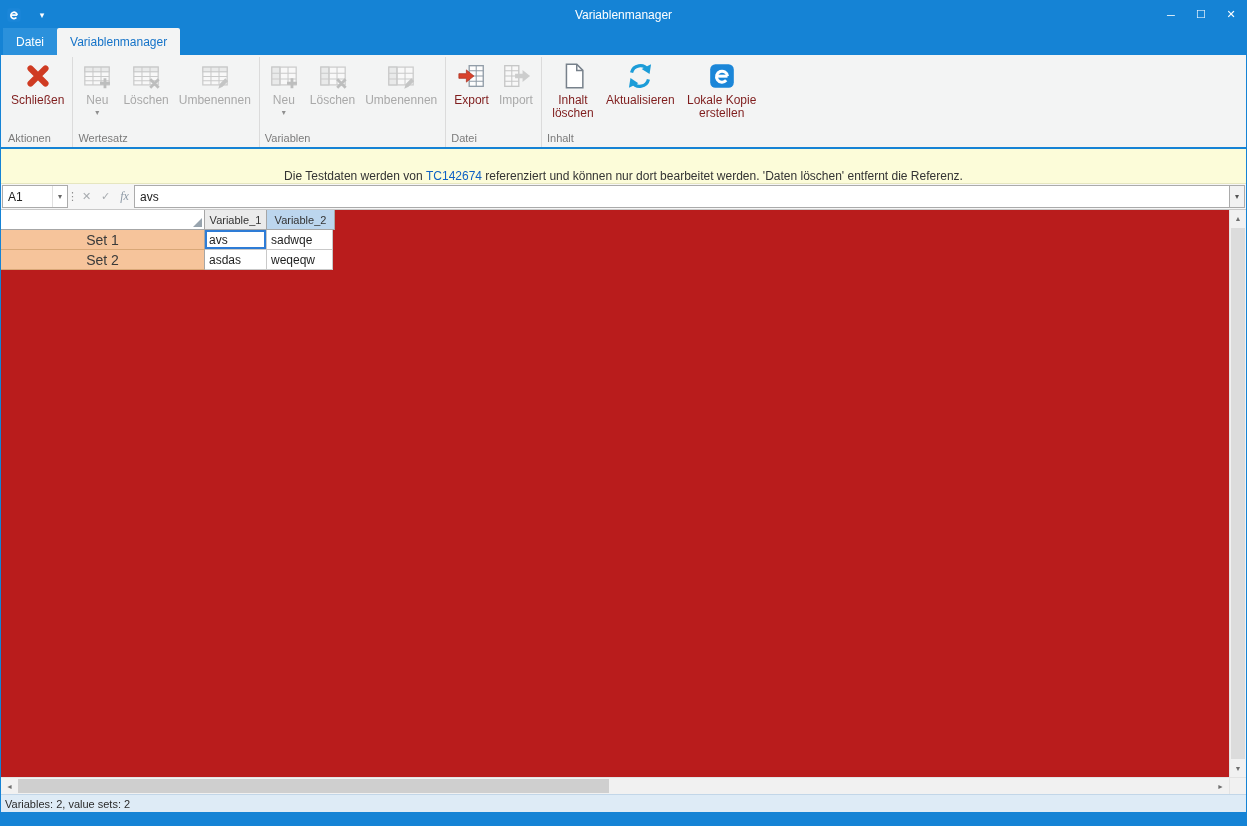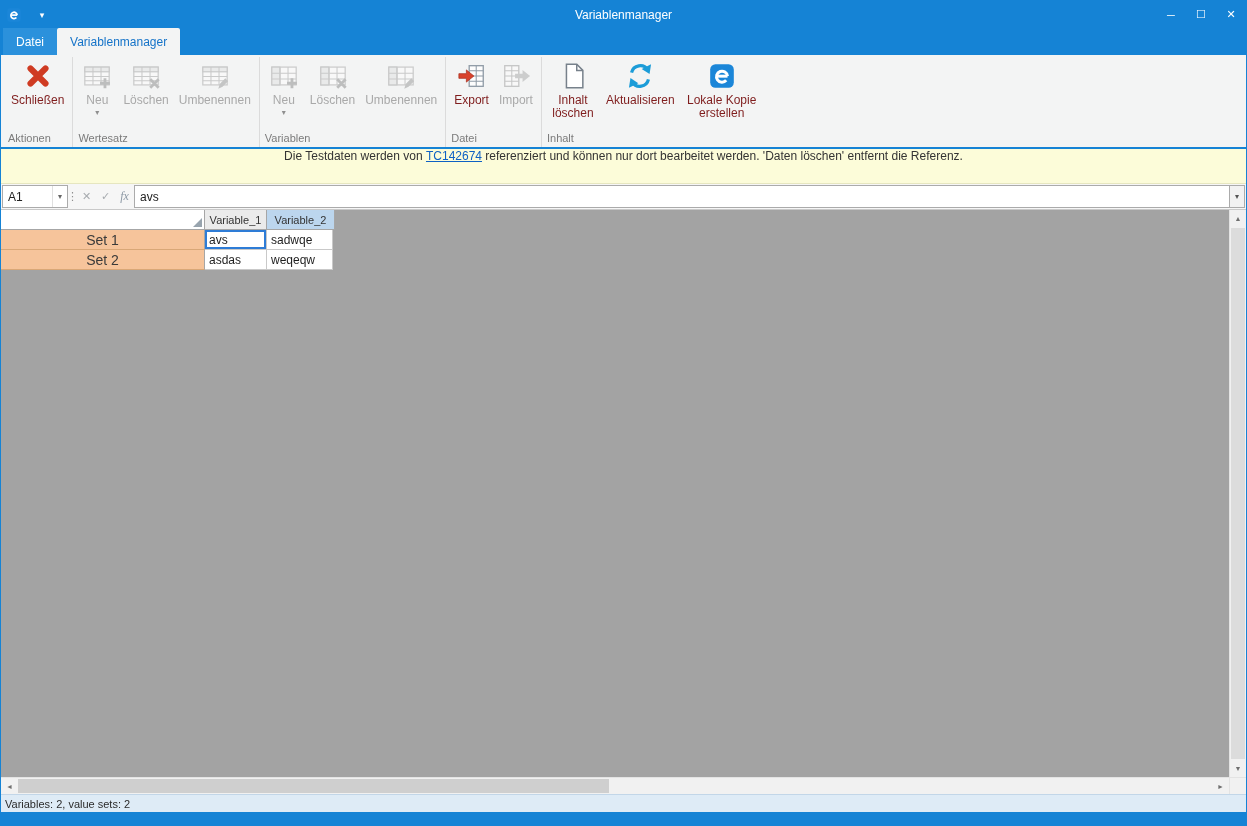--- a/index.html
+++ b/index.html
@@ -22,32 +22,32 @@
 .rbuttons{display:flex;flex:1;align-items:flex-start}
 .rlabel{font-size:11px;color:#7b7b7b;padding:1px 2px 3px}
 .rbtn{display:flex;flex-direction:column;align-items:center;padding:3px 5px 0;gap:2px;color:#7f1d1d;cursor:default}
 .rbtn .lbl{text-align:center;line-height:13px;font-size:12px;white-space:normal}
 .rbtn.disabled{color:#A9A9A9}
 .rbtn.disabled .icon{opacity:.5;filter:grayscale(1)}
 .icon{width:32px;height:32px;display:flex;align-items:center;justify-content:center}
 .droparrow{font-size:8px;color:#8f8f8f;line-height:7px}
 .lbl.w44{width:46px}
 .lbl.w70{width:74px}
-.infobar{flex:0 0 35px;background:#FCFCD9;display:flex;align-items:flex-start;justify-content:center;font-size:12px;color:#333;border-bottom:1px solid #E6E6C0;white-space:pre}
-.infobar .lnk{color:#0E61C4;text-decoration:underline;cursor:pointer}
+.infobar{flex:0 0 35px;background:#FCFCD9;display:flex;align-items:flex-end;justify-content:center;font-size:12px;color:#333;border-bottom:1px solid #E6E6C0;white-space:pre}
+.infobar .lnk{color:#0E61C4;cursor:pointer}
 .formulabar{flex:0 0 26px;display:flex;align-items:stretch;background:#F6F6F6;border-bottom:1px solid #C9C9C9;padding:1px 1px}
 .namebox{width:66px;background:#fff;border:1px solid #ABABAB;display:flex}
 .namebox .val{flex:1;display:flex;align-items:center;padding-left:5px;font-size:12px;color:#222}
 .nbdd{width:15px;display:flex;align-items:center;justify-content:center;color:#666;font-size:8px;border-left:1px solid #E0E0E0}
 .fsplit{width:9px;display:flex;align-items:center;justify-content:center;color:#8f8f8f;font-size:11px}
 .fbtn{width:19px;display:flex;align-items:center;justify-content:center;color:#A7ABAF;font-size:11px}
 .fbtn.fx{font-family:"Liberation Serif",serif;font-style:italic;color:#8D99A5;font-size:12px}
 .finput{flex:1;border:1px solid #ABABAB;background:#fff;font:inherit;font-size:12px;padding:0 5px;color:#222;outline:none;border-radius:0}
 .fdd{width:15px;border:1px solid #ABABAB;border-left:none;background:#F2F2F2;display:flex;align-items:center;justify-content:center;font-size:8px;color:#555}
-.gridwrap{flex:1;position:relative;background:#a3a3a3;overflow:hidden}
+.gridwrap{flex:1;position:relative;background:#b91c1c;overflow:hidden}
 .hrow{display:flex}
 .corner{width:204px;height:20px;background:#fff;border-right:1px solid #A6A6A6;border-bottom:1px solid #A6A6A6;position:relative}
 .corner:after{content:"";position:absolute;right:2px;bottom:2px;width:0;height:0;border-left:9px solid transparent;border-bottom:9px solid #98A4AE}
 .colh{height:20px;border-right:1px solid #A6A6A6;border-bottom:1px solid #A6A6A6;display:flex;align-items:center;justify-content:center;font-size:11px;color:#333;background:#EBEBEB}
 .colh.c1{width:62px}
 .colh.c2{width:68px;background:#BCD6EE}
 .rowh{width:204px;height:20px;background:#F6C49B;border-right:1px solid #A6A6A6;border-bottom:1px solid #D9A777;display:flex;align-items:center;justify-content:center;font-size:14px;color:#3a3a3a}
 .cell{height:20px;border-right:1px solid #C9C9C9;border-bottom:1px solid #C9C9C9;display:flex;align-items:center;padding:0 4px;font-size:12px;color:#1e1e1e;background:#fff}
 .cell.c1{width:62px}
 .cell.c2{width:66px}

